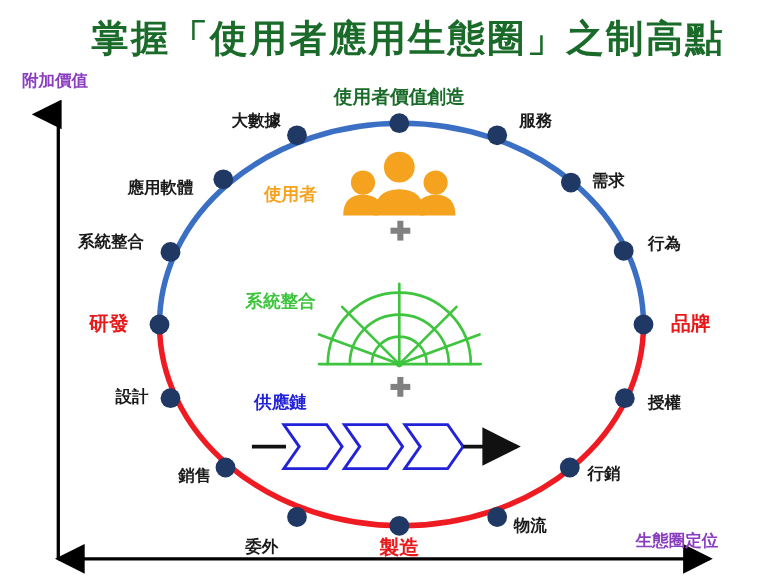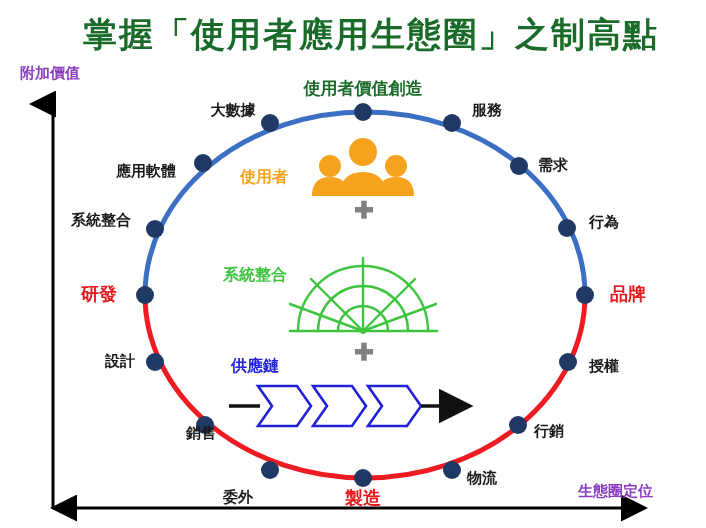--- a/index.html
+++ b/index.html
@@ -168,19 +168,19 @@
 
   <div id="node-label-host">
       <div class="node-label" style="left: 233px; top: 110px;">大數據</div>
       <div class="node-label" style="left: 487px; top: 110px; text-align: right;">服務</div>
       <div class="node-label" style="left: 146px; top: 155px; margin-top: 16px;">應用軟體</div>
       <div class="node-label" style="left: 553px; top: 165px;">需求</div>
       <div class="node-label" style="left: 101px; top: 220px;">系統整合</div>
       <div class="node-label" style="left: 604px; top: 222px;">行為</div>
       <div class="node-label" style="left: 120px; top: 361px;">設計</div>
       <div class="node-label" style="left: 604px; top: 366px;">授權</div>
-      <div class="node-label" style="left: 177px; top: 433px; margin-left: 24px;">銷售</div>
+      <div class="node-label" style="left: 177px; top: 433px;">銷售</div>
       <div class="node-label" style="left: 549px; top: 431px;">行銷</div>
       <div class="node-label" style="left: 238px; top: 497px;">委外</div>
       <div class="node-label" style="left: 482px; top: 478px;">物流</div>
     </div>
 
 </div>
 
 </body></html>

